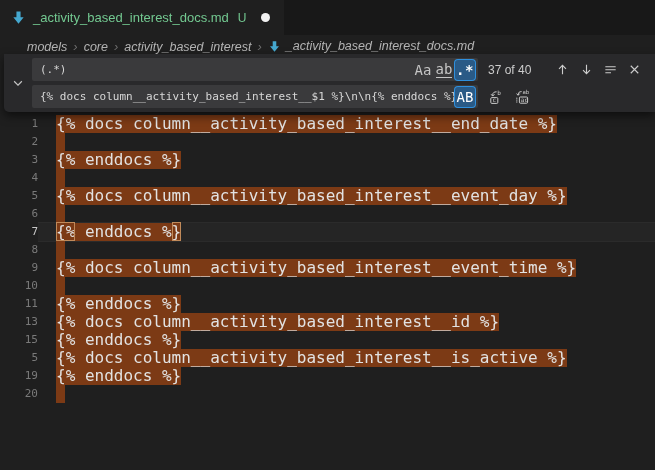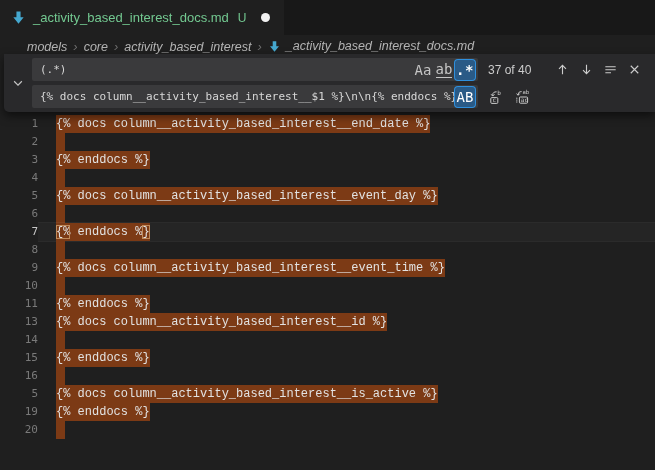--- a/index.html
+++ b/index.html
@@ -29,21 +29,21 @@
   .crumb-sep { color:#6f6f6f; margin:0 6px; font-size:13px; }
   .breadcrumbs .file-icon { margin-right:5px; display:flex; align-items:center; }
   
   .code-lines { position:absolute; left:0; top:115px; right:0; }
   .row { display:flex; height:18px; line-height:18px; font-family:"DejaVu Sans Mono", monospace; }
   .ln {
     width:38px; text-align:right; font-size:11px; color:#7a7a7a;
     flex:none; user-select:none;
   }
   .row.cur .ln { color:#c9c9c9; }
-  .content { flex:1; padding-left:18px; font-size:12px; color:#e2e2e2; white-space:pre;font-family:Liberation Mono, monospace; }
+  .content { flex:1; padding-left:18px; font-size:16px; color:#e2e2e2; white-space:pre; }
   .row.cur .content {
     background:rgba(255,255,255,0.028);
     box-shadow:0 -1px 0 rgba(255,255,255,0.055), 0 1px 0 rgba(255,255,255,0.055);
   }
   .m { background:var(--match-bg); display:inline-block; height:18px; }
   .m-empty { width:9px; }
   .bx { outline:1px solid var(--bracket-border); outline-offset:-1px; }
   
   .find-widget {
     position:absolute; left:4px; top:54px; right:0; height:58px; z-index:10;
@@ -146,30 +146,22 @@
     </div>
     <div class="row">
       <div class="ln">11</div>
       <div class="content"><span class="m">{% enddocs %}</span></div>
     </div>
     <div class="row">
       <div class="ln">13</div>
       <div class="content"><span class="m">{% docs column__activity_based_interest__id %}</span></div>
     </div>
     <div class="row">
-      <div class="ln">14</div>
-      <div class="content"><span class="m m-empty"></span></div>
-    </div>
-    <div class="row">
       <div class="ln">15</div>
       <div class="content"><span class="m">{% enddocs %}</span></div>
-    </div>
-    <div class="row">
-      <div class="ln">16</div>
-      <div class="content"><span class="m m-empty"></span></div>
     </div>
     <div class="row">
       <div class="ln">5</div>
       <div class="content"><span class="m">{% docs column__activity_based_interest__is_active %}</span></div>
     </div>
     <div class="row">
       <div class="ln">19</div>
       <div class="content"><span class="m">{% enddocs %}</span></div>
     </div>
     <div class="row">

